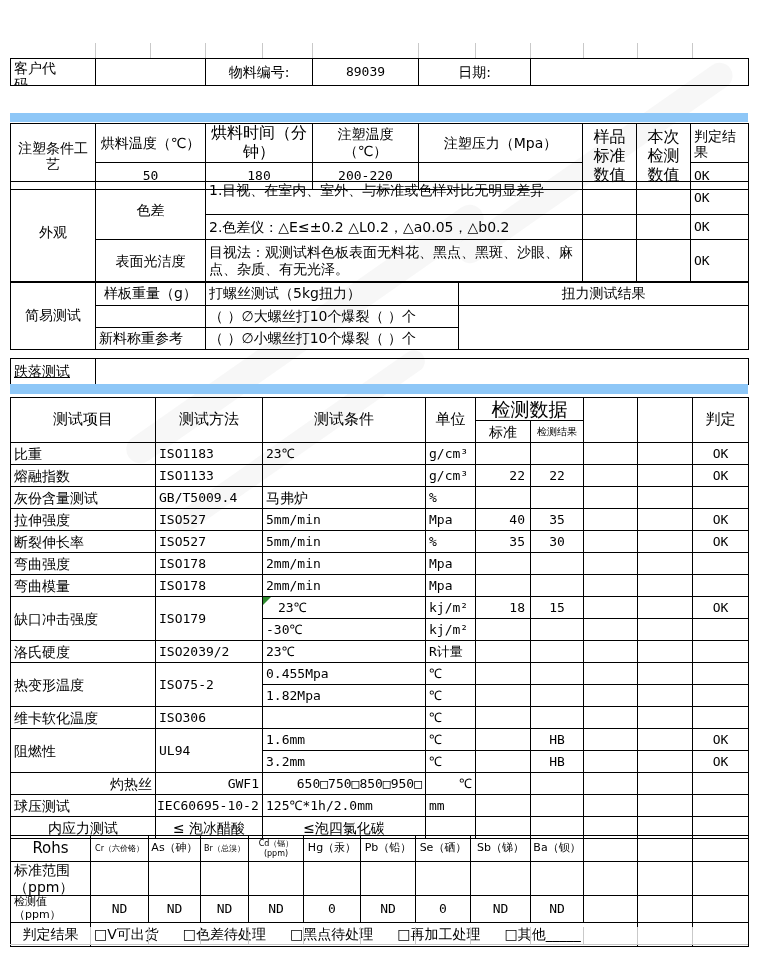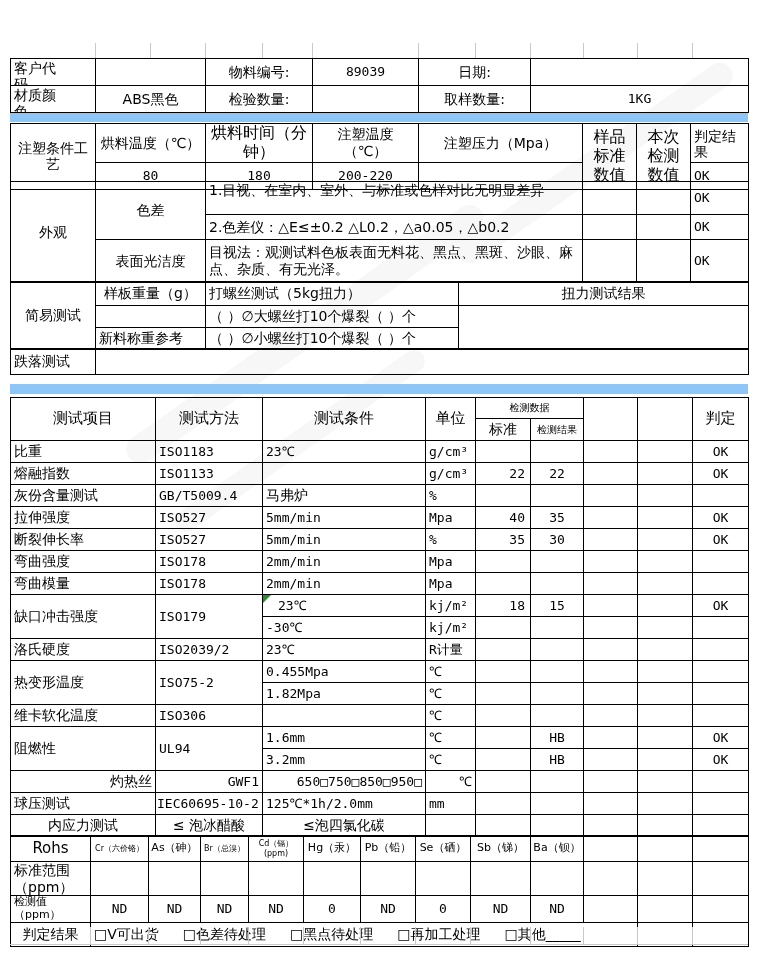--- a/index.html
+++ b/index.html
@@ -69,30 +69,20 @@
         <tr style="height:27px;">
       <td>
             <div class="clip3 h26">客户代码</div>
           </td>
       <td class="c"></td>
       <td class="c">物料编号:</td>
       <td class="c lt">89039</td>
       <td class="c">日期:</td>
       <td class="c"></td>
     </tr>
-    <tr style="height:27px;">
-      <td>
-            <div class="clip3 h26">材质颜色</div>
-          </td>
-      <td class="c">ABS黑色</td>
-      <td class="c">检验数量:</td>
-      <td class="c"></td>
-      <td class="c">取样数量:</td>
-      <td class="c lt">1KG</td>
-    </tr>
   </tbody>
     </table>
 
   <div class="bar" style="top:113px;"></div>
 
   <table class="abs" style="top:123px;">
     <colgroup>
         <col style="width:85px">
         <col style="width:110px">
         <col style="width:107px">
@@ -109,21 +99,21 @@
       <td class="c sm">烘料时间（分钟）</td>
       <td class="c">注塑温度（℃）</td>
       <td class="c">注塑压力（Mpa）</td>
       <td class="c sm" rowspan="2">样品标准数值</td>
       <td class="c sm" rowspan="2">本次检测数值</td>
       <td>
             <div class="clip3" style="height:30px;">判定结果</div>
           </td>
     </tr>
     <tr style="height:27px;">
-      <td class="c lt">80</td>
+      <td class="c lt">50</td>
       <td class="c lt">180</td>
       <td class="c lt">200-220</td>
       <td class="c lt"></td>
       <td class="lt">OK</td>
     </tr>
   </tbody>
     </table>
 
   <table class="abs" style="top:181px;">
     <colgroup>
@@ -180,21 +170,21 @@
       <td>（ ）∅大螺丝打10个爆裂（ ）个</td>
       <td rowspan="2"></td>
     </tr>
     <tr style="height:22px;">
       <td>新料称重参考</td>
       <td>（ ）∅小螺丝打10个爆裂（ ）个</td>
     </tr>
   </tbody>
     </table>
 
-  <table class="abs" style="top:348px;">
+  <table class="abs" style="top:358px;text-decoration:underline;">
     <colgroup>
         <col style="width:85px">
         <col style="width:653px">
       </colgroup>
     <tbody>
         <tr style="height:26px;">
       <td>跌落测试</td>
       <td></td>
     </tr>
   </tbody>
@@ -213,21 +203,21 @@
         <col style="width:54px">
         <col style="width:55px">
         <col style="width:56px">
       </colgroup>
     <tbody>
         <tr style="height:21px;padding-left:44px;">
       <td class="c" rowspan="2" style="font-size:15px;">测试项目</td>
       <td class="c" rowspan="2" style="font-size:15px;">测试方法</td>
       <td class="c" rowspan="2" style="font-size:15px;">测试条件</td>
       <td class="c" rowspan="2" style="font-size:15px;">单位</td>
-      <td class="c" colspan="2" style="font-size:10px;">检测数据</td>
+      <td class="c" colspan="2" style="font-size:19px;">检测数据</td>
       <td rowspan="2"></td>
       <td rowspan="2"></td>
       <td class="c" rowspan="2" style="font-size:15px;">判定</td>
     </tr>
     <tr style="height:22px;">
       <td class="c">标准</td>
       <td class="c xs">检测结果</td>
     </tr>
 
     <tr style="height:22px;">

